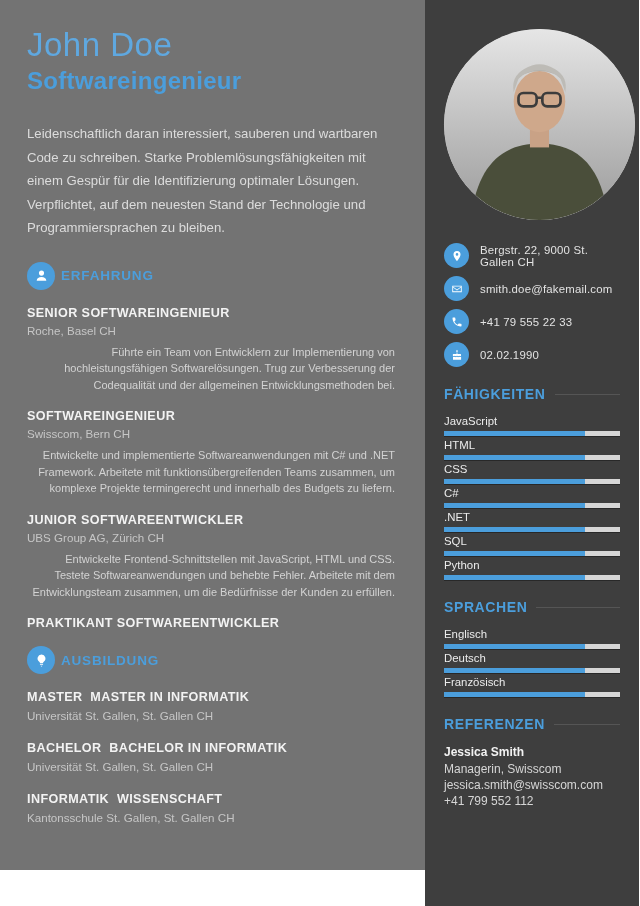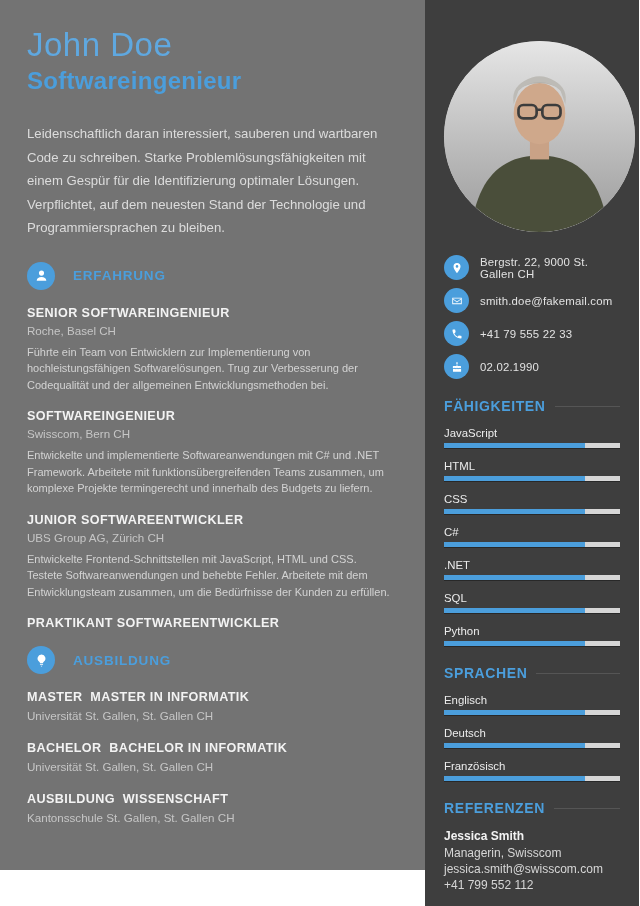--- a/index.html
+++ b/index.html
@@ -30,21 +30,21 @@
   .role{
     font-size:24px;font-weight:700;letter-spacing:.3px;
     color:var(--accent);
     margin-top:3px;margin-bottom:27px;
   }
   .summary{
     font-size:13.2px;line-height:1.78;color:#dcdcdc;
     margin-bottom:22px;
   }
   .section-head{
-    display:flex;align-items:center;gap:18px;
+    display:flex;align-items:center;gap:6px;
     margin:14px 0 16px 0;
   }
   .icon-bubble{
     width:28px;height:28px;border-radius:50%;
     background:var(--accent);
     display:flex;align-items:center;justify-content:center;
     flex:0 0 auto;
   }
   .icon-bubble svg{width:15px;height:15px;fill:#fff;}
   .section-title{
@@ -53,29 +53,29 @@
   }
   .job{margin-bottom:16px;}
   .job-title{
     font-size:12.6px;font-weight:700;letter-spacing:.4px;
     color:#f3f3f3;white-space:pre-wrap;
   }
   .job-company{
     font-size:11.6px;color:#c6c6c6;margin-top:4px;
   }
   .job-desc{
-    font-size:11px;line-height:1.5;color:#d3d3d3;margin-top:7px;
+    font-size:11px;line-height:1.5;color:#d3d3d3;margin-top:7px;text-align:right;
   }
   .edu{margin-bottom:19px;}
   .edu .job-company{margin-top:5px;}
   
   .right{
     width:214px;height:906px;
     background:var(--right-bg);
-    padding:12px 19px;
+    padding:0 19px;
   }
   .photo-ring{
     width:191px;height:191px;border-radius:50%;
     margin:29px auto 0 auto;overflow:hidden;
     background:#cfcfcf;
   }
   .photo-ring svg{display:block;width:100%;height:100%;}
   .contact{margin-top:23px;}
   .contact-row{
     display:flex;align-items:center;gap:11px;
@@ -91,21 +91,21 @@
   .contact-text{font-size:11.4px;color:#e2e2e2;letter-spacing:.2px;}
   .r-section-head{
     display:flex;align-items:center;
     margin-top:19px;margin-bottom:13px;
   }
   .r-section-title{
     font-size:14px;font-weight:700;letter-spacing:.6px;
     color:var(--accent);white-space:nowrap;
   }
   .r-section-rule{flex:1;height:1px;background:#555555;margin-left:9px;}
-  .meter{margin-bottom:12px;}
+  .meter{margin-bottom:3px;}
   .meter-label{font-size:11.4px;color:#ececec;margin-bottom:4px;}
   .meter-track{
     width:100%;height:5px;background:var(--bar-track);
     box-shadow:0 1px 0 rgba(0,0,0,.35);
   }
   .meter-fill{height:5px;background:var(--accent);}
   .ref-block{margin-top:2px;}
   .ref-name{font-size:12px;font-weight:700;color:#f2f2f2;margin-bottom:2px;}
   .ref-line{font-size:12px;color:#d6d6d6;line-height:1.35;}
 </style>
@@ -156,21 +156,21 @@
 
   <div class="edu">
     <div class="job-title">MASTER  MASTER IN INFORMATIK</div>
     <div class="job-company">Universität St. Gallen, St. Gallen CH</div>
   </div>
   <div class="edu">
     <div class="job-title">BACHELOR  BACHELOR IN INFORMATIK</div>
     <div class="job-company">Universität St. Gallen, St. Gallen CH</div>
   </div>
   <div class="edu">
-    <div class="job-title">AUSBILDUNG  WISSENSCHAFT</div>
+    <div class="job-title">INFORMATIK  WISSENSCHAFT</div>
     <div class="job-company">Kantonsschule St. Gallen, St. Gallen CH</div>
   </div>
 </div>
 
 <div class="right">
 
   <div class="photo-ring">
     <svg viewBox="0 0 100 100">
       <defs>
         <linearGradient id="pbg" x1="0" y1="0" x2="0" y2="1">

